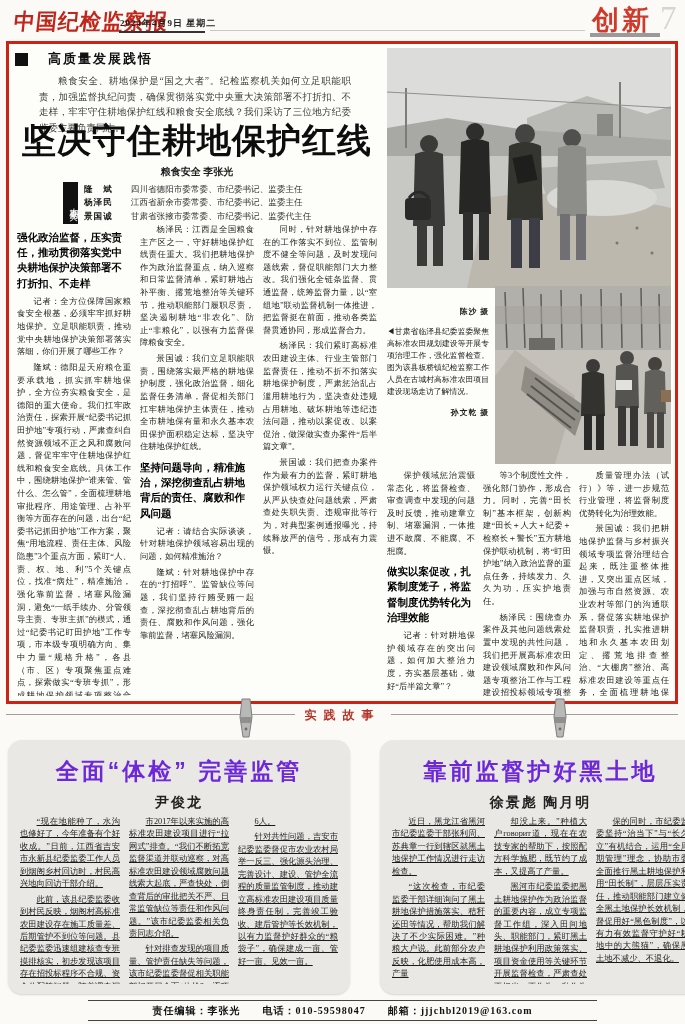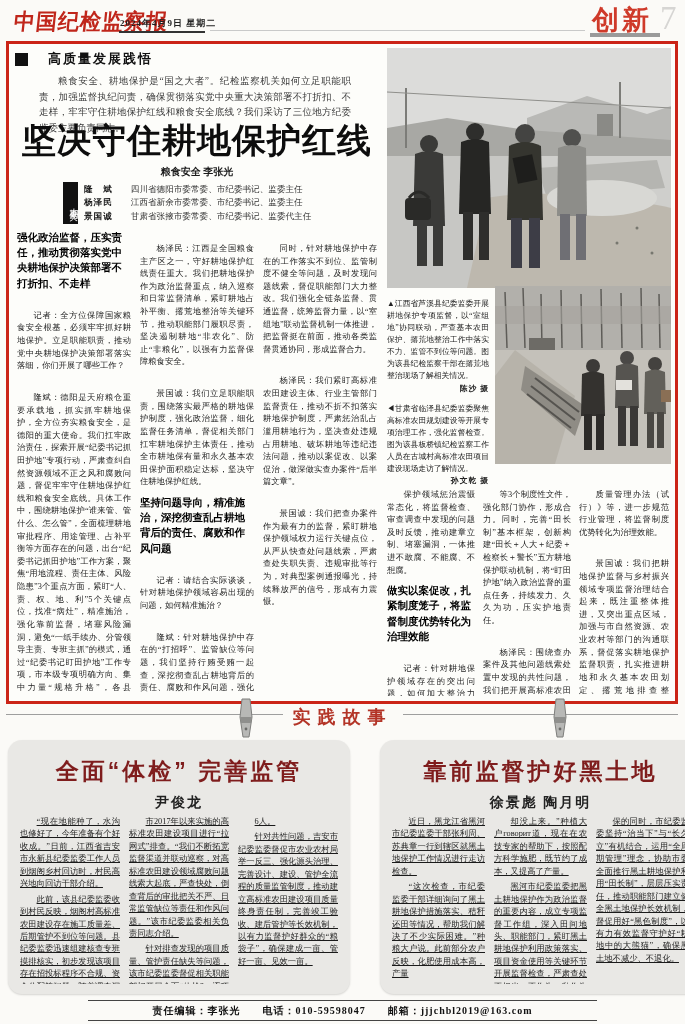--- a/index.html
+++ b/index.html
@@ -27,52 +27,52 @@
   #guests{position:absolute;left:54px;top:138px;width:286px;display:flex;gap:6px;}
   #guest-label{width:15px;background:#111;color:#fff;font-size:9px;line-height:1.1;writing-mode:vertical-rl;text-orientation:upright;text-align:center;padding:2px 0;letter-spacing:1px;font-family:"Liberation Sans",sans-serif;}
   #guest-rows{display:flex;flex-direction:column;justify-content:space-between;padding:1px 0;}
   .guest-row{font-size:8.6px;line-height:1.55;white-space:nowrap;}
   .guest-name{font-weight:bold;margin-right:18px;letter-spacing:1px;}
   .guest-title{color:#333;}
 
   
   .col{position:absolute;overflow:hidden;font-size:8.3px;line-height:1.52;text-align:justify;color:#242424;}
   .col p{margin:0 0 3px 0;}
-  .col .para{text-indent:2em;margin-top:19px;}
+  .col .para{text-indent:2em;}
   .col .sub{font-weight:bold;font-size:10.5px;line-height:1.45;text-align:left;text-indent:0;margin:6px 0 5px 0;color:#000;font-family:"Liberation Sans",sans-serif;}
   #col1{left:8px;top:180px;width:114px;height:472px;}
   #col2{left:131px;top:180px;width:114px;height:472px;}
   #col3{left:254px;top:180px;width:114px;height:472px;}
   #col4{left:378px;top:426px;width:88px;height:226px;}
   #col5{left:474px;top:426px;width:88px;height:226px;}
   #col6{left:570px;top:426px;width:90px;height:226px;}
 
   
   #photo1{position:absolute;left:378px;top:4px;width:284px;height:240px;background:#cfcfcf;overflow:hidden;}
   #photo2{position:absolute;left:486px;top:242px;width:176px;height:178px;background:#c6c4c0;overflow:hidden;}
   .photo svg{display:block;}
 
   
   #captions{position:absolute;left:378px;top:254px;width:102px;height:168px;font-size:7.8px;line-height:1.55;text-align:justify;color:#222;}
   .caption{margin-bottom:8px;}
-  .caption-credit{display:block;text-align:right;font-weight:bold;letter-spacing:1px;}
+  .caption-credit{display:block;text-align:right;font-weight:bold;letter-spacing:1px;margin-top:8px;}
 
   
   #divider-line{position:absolute;left:6px;top:714px;width:672px;height:1px;background:#9e9e9e;}
   #divider-label{position:absolute;left:0;top:705px;width:685px;text-align:center;}
-  #divider-label span{display:inline-block;background:#fbfaf7;padding:0 10px;font-size:18px;font-weight:bold;letter-spacing:7px;color:#b33427;font-family:"Liberation Serif",serif;}
+  #divider-label span{display:inline-block;background:#fbfaf7;padding:0 10px;font-size:12px;font-weight:bold;letter-spacing:7px;color:#b33427;font-family:"Liberation Serif",serif;}
   .clip{position:absolute;top:697px;width:16px;height:42px;z-index:5;}
   #clip-left{left:238px;}
   #clip-right{left:552px;}
 
   
   .card{position:absolute;top:740px;height:254px;background:#e9e8e5;border-radius:14px;box-shadow:0 1px 2px rgba(0,0,0,0.15);}
   #card-left{left:8px;width:342px;}
   #card-right{left:356px;width:321px;margin-left:24px;}
-  .card-headline{margin-top:16px;text-align:center;font-size:23px;font-weight:900;letter-spacing:3px;color:#7f1d1d;font-family:"Liberation Sans",sans-serif;}
+  .card-headline{margin-top:16px;text-align:center;font-size:23px;font-weight:900;letter-spacing:3px;color:#6d28d9;font-family:"Liberation Sans",sans-serif;}
   .card-byline{margin-top:7px;text-align:center;font-size:14px;font-weight:bold;color:#222;letter-spacing:2px;}
   .card-cols{position:absolute;left:12px;right:12px;top:76px;bottom:10px;display:flex;gap:9px;text-decoration:underline;}
   .card-col{flex:1;overflow:hidden;font-size:8.3px;line-height:1.5;text-align:justify;color:#242424;}
   .card-col p{margin:0 0 3px 0;text-indent:2em;}
 
   
   #footer-rule-top{position:absolute;left:88px;top:1000px;width:509px;height:1px;background:#444;}
   #footer-text{position:absolute;left:0;top:1004px;width:685px;text-align:center;font-size:10px;font-weight:bold;color:#111;letter-spacing:1px;}
   #footer-rule-bottom{position:absolute;left:88px;top:1020px;width:509px;height:1px;background:#444;}
 </style>
@@ -221,21 +221,20 @@
             <path d="M150 86 Q160 81 170 86 L171 128 L149 128 Z" fill="#62605a"></path>
           <rect x="152" y="126" width="7" height="36" fill="#4a4844"></rect>
             <rect x="162" y="126" width="7" height="36" fill="#4a4844"></rect>
           <rect x="166" y="104" width="10" height="12" fill="#8a6f55"></rect>
         </g>
       </svg>
     </div>
 
     <div id="captions">
       <div class="caption">
-        <span>▲江西省芦溪县纪委监委开展耕地保护专项监督，以“室组地”协同联动，严查基本农田保护、撂荒地整治工作中落实不力、监管不到位等问题。图为该县纪检监察干部在撂荒地整治现场了解相关情况。</span>
         <span class="caption-credit">陈沙 摄</span>
       </div>
       <div class="caption">
         <span>◀甘肃省临泽县纪委监委聚焦高标准农田规划建设等开展专项治理工作，强化监督检查。图为该县板桥镇纪检监察工作人员在古城村高标准农田项目建设现场走访了解情况。</span>
         <span class="caption-credit">孙文乾 摄</span>
       </div>
     </div>
   </div>
 
   <div id="divider-line"></div>

